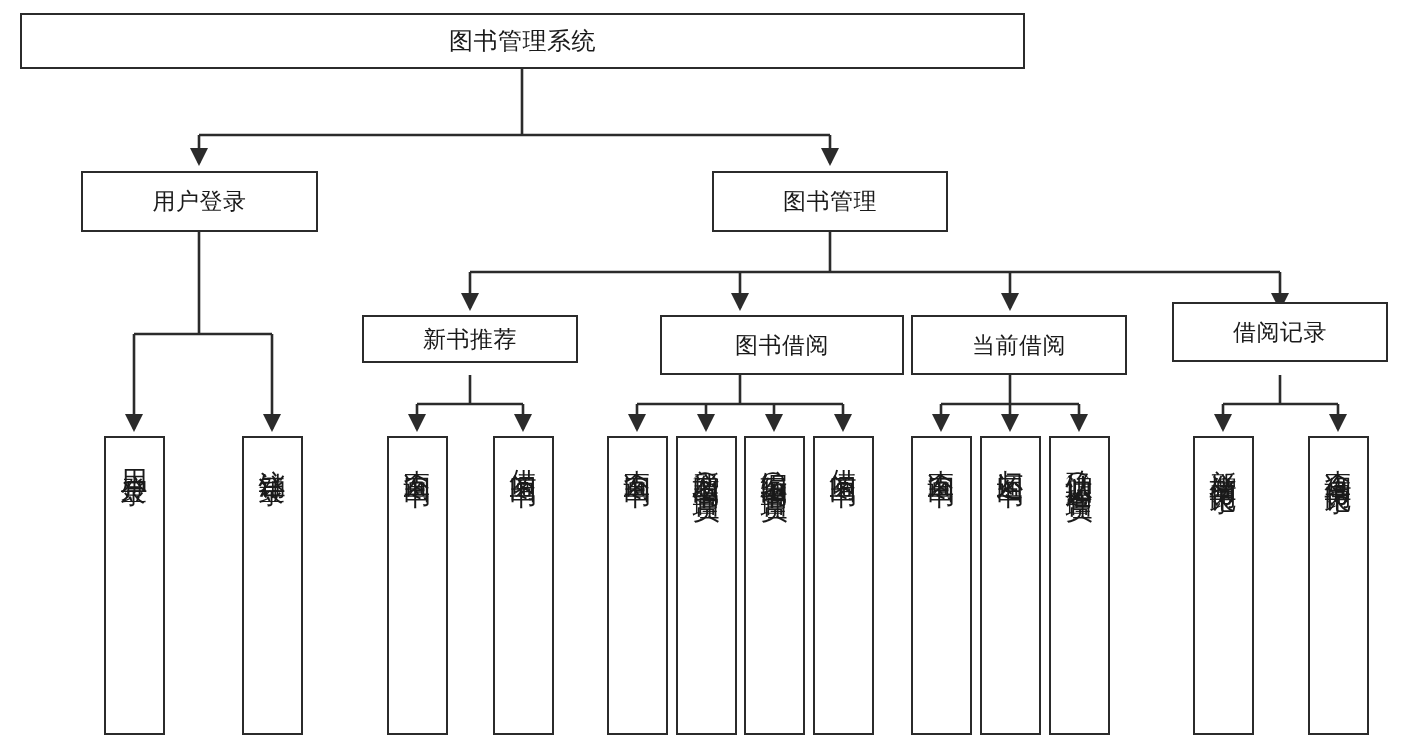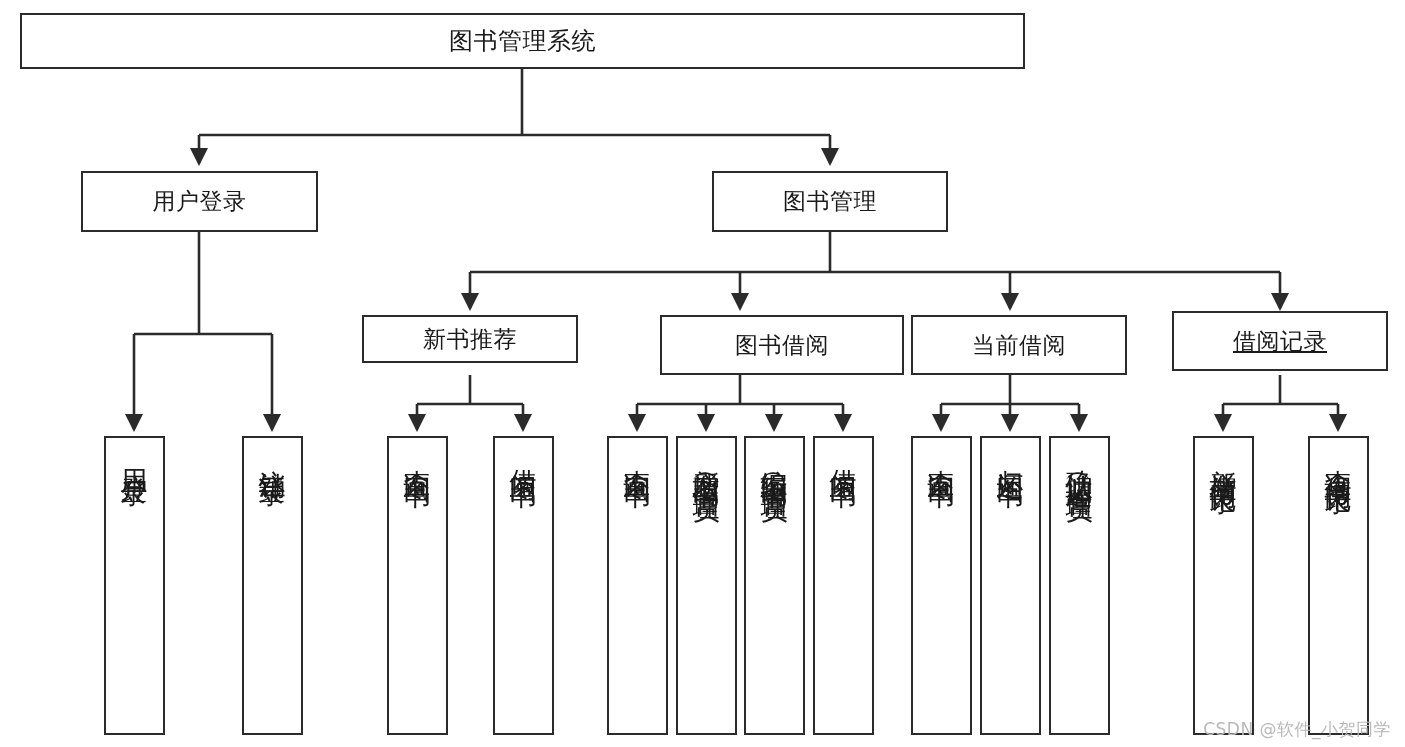--- a/index.html
+++ b/index.html
@@ -137,21 +137,21 @@
 
   <div class="node horiz" style="left:362px; top:315px; width:216px; height:48px;">
     <span class="label">新书推荐</span>
   </div>
   <div class="node horiz" style="left:660px; top:315px; width:244px; height:60px;">
     <span class="label">图书借阅</span>
   </div>
   <div class="node horiz" style="left:902px; top:315px; width:216px; height:60px;margin-left:9px;">
     <span class="label">当前借阅</span>
   </div>
-  <div class="node horiz" style="left:1172px; top:311px; width:216px; height:60px;text-decoration:underline;">
+  <div class="node horiz" style="left:1172px; top:302px; width:216px; height:60px;">
     <span class="label">借阅记录</span>
   </div>
 
   <div class="node vert" style="left:104px; top:436px; width:61px; height:299px;">
     <span class="label">用户登录</span>
   </div>
   <div class="node vert" style="left:242px; top:436px; width:61px; height:299px;">
     <span class="label">注销登录</span>
   </div>
 
@@ -185,14 +185,13 @@
     <span class="label">确认归还（管理员）</span>
   </div>
 
   <div class="node vert" style="left:1193px; top:436px; width:61px; height:299px;">
     <span class="label">新增借阅记录</span>
   </div>
   <div class="node vert" style="left:1308px; top:436px; width:61px; height:299px;">
     <span class="label">查询借阅记录</span>
   </div>
 
-  <div class="watermark">CSDN @软件_小贺同学</div>
 </div>
 
 </body></html>

